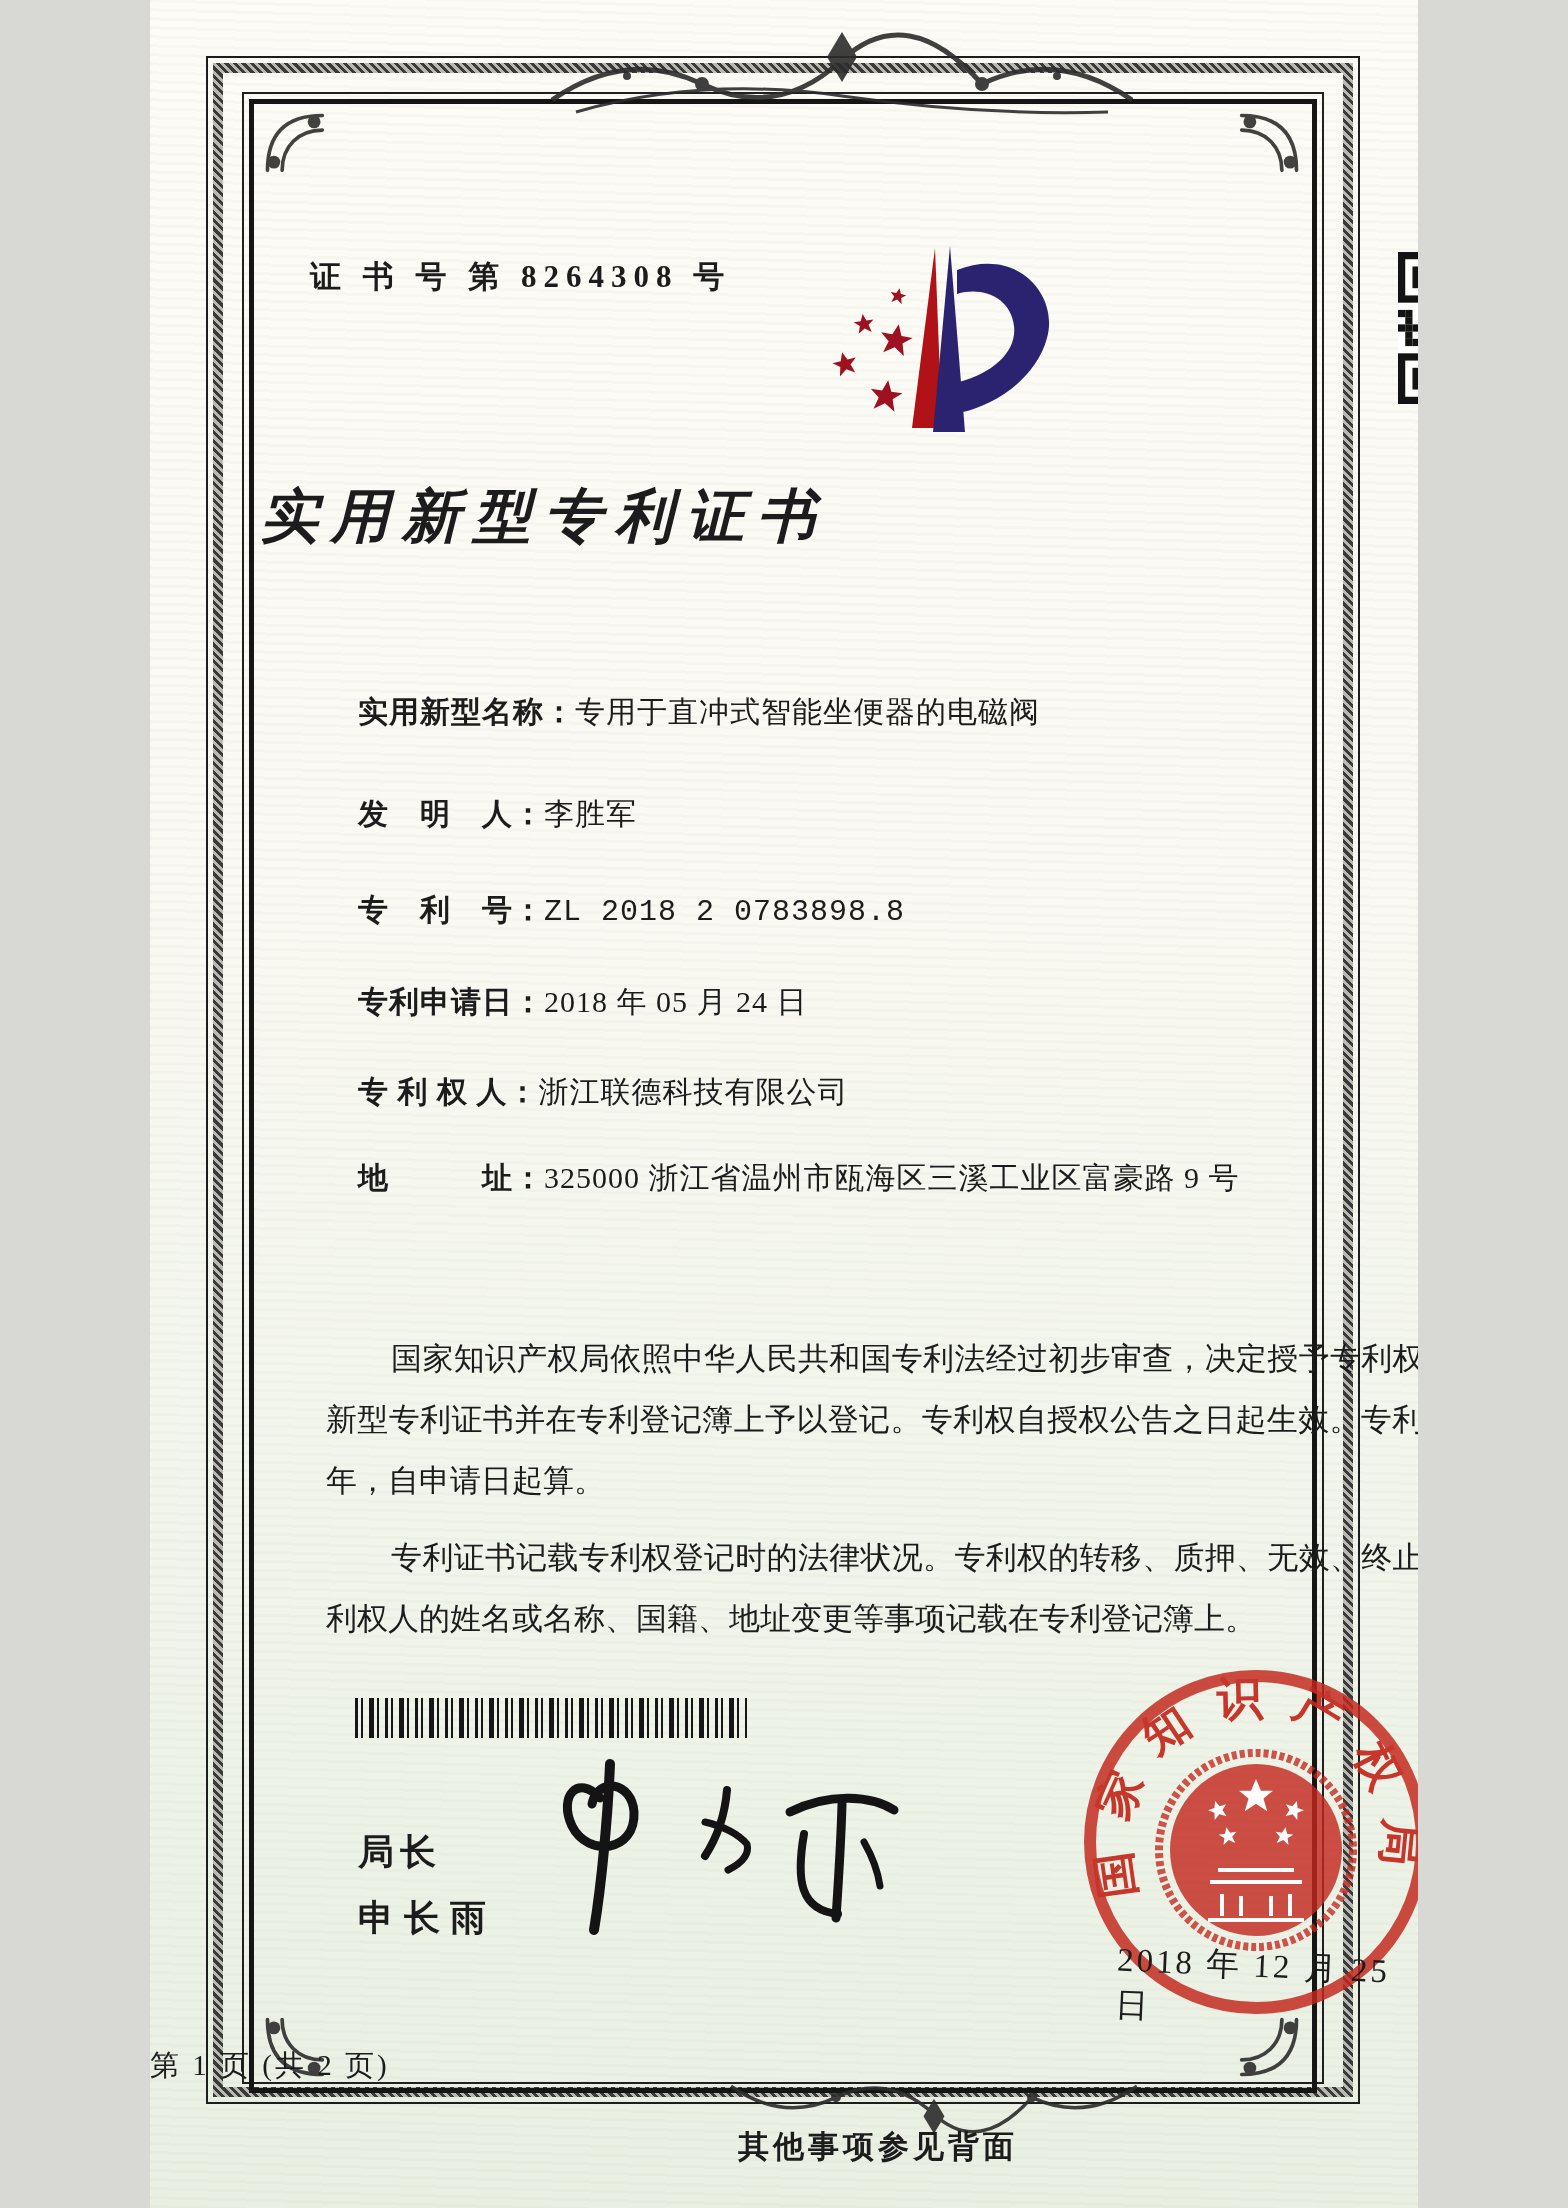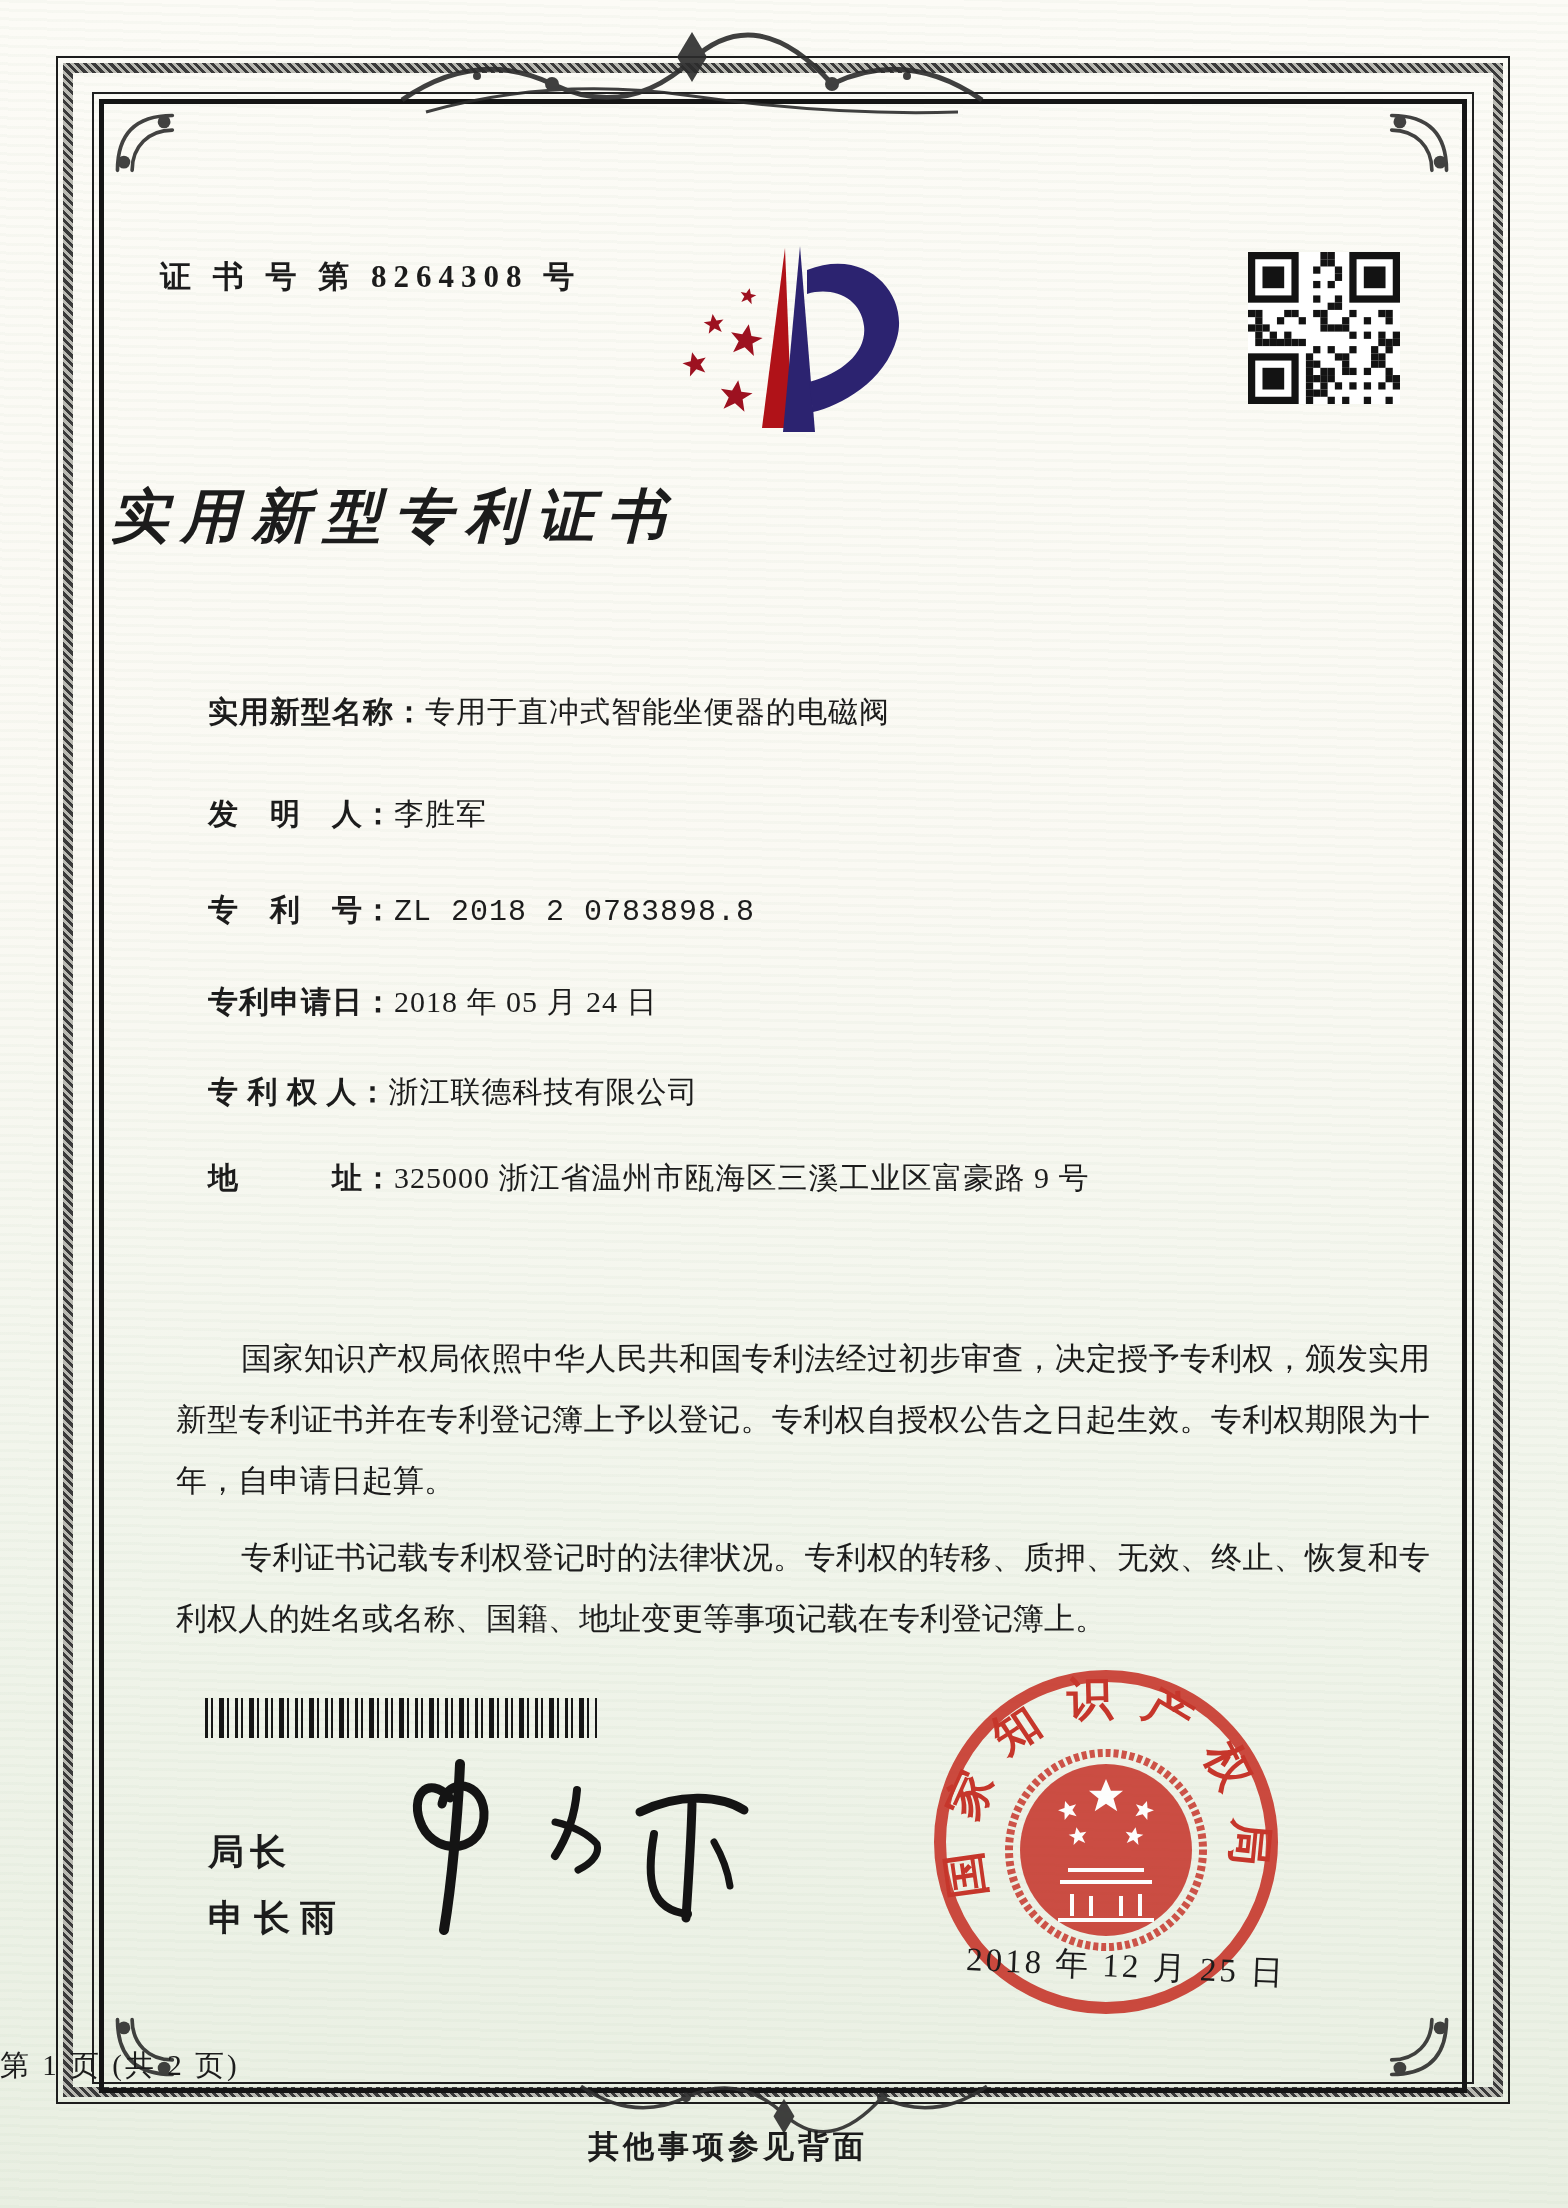--- a/index.html
+++ b/index.html
@@ -1,18 +1,18 @@
 <!DOCTYPE html>
 <html><head>
 <meta charset="utf-8">
 <style>
   html,body{margin:0;padding:0;background:#d8d8d4;}
   .page{
     position:relative;
-    width:1568px;height:2208px;
+    width:1268px;height:2208px;
     margin:0 auto;
     background:
       repeating-linear-gradient(1.5deg, rgba(150,180,150,0.05) 0 3px, transparent 3px 9px),
       linear-gradient(180deg,#fcfbf6 0%, #faf9f3 40%, #f0f4ea 72%, #e9efe2 100%);
     overflow:hidden;
     font-family:"Liberation Serif","DejaVu Serif",serif;
     color:#1c1c1c;
   }
   
   .frame-outer{position:absolute;top:56px;left:56px;right:58px;bottom:104px;border:2px solid #1d1d1d;}

